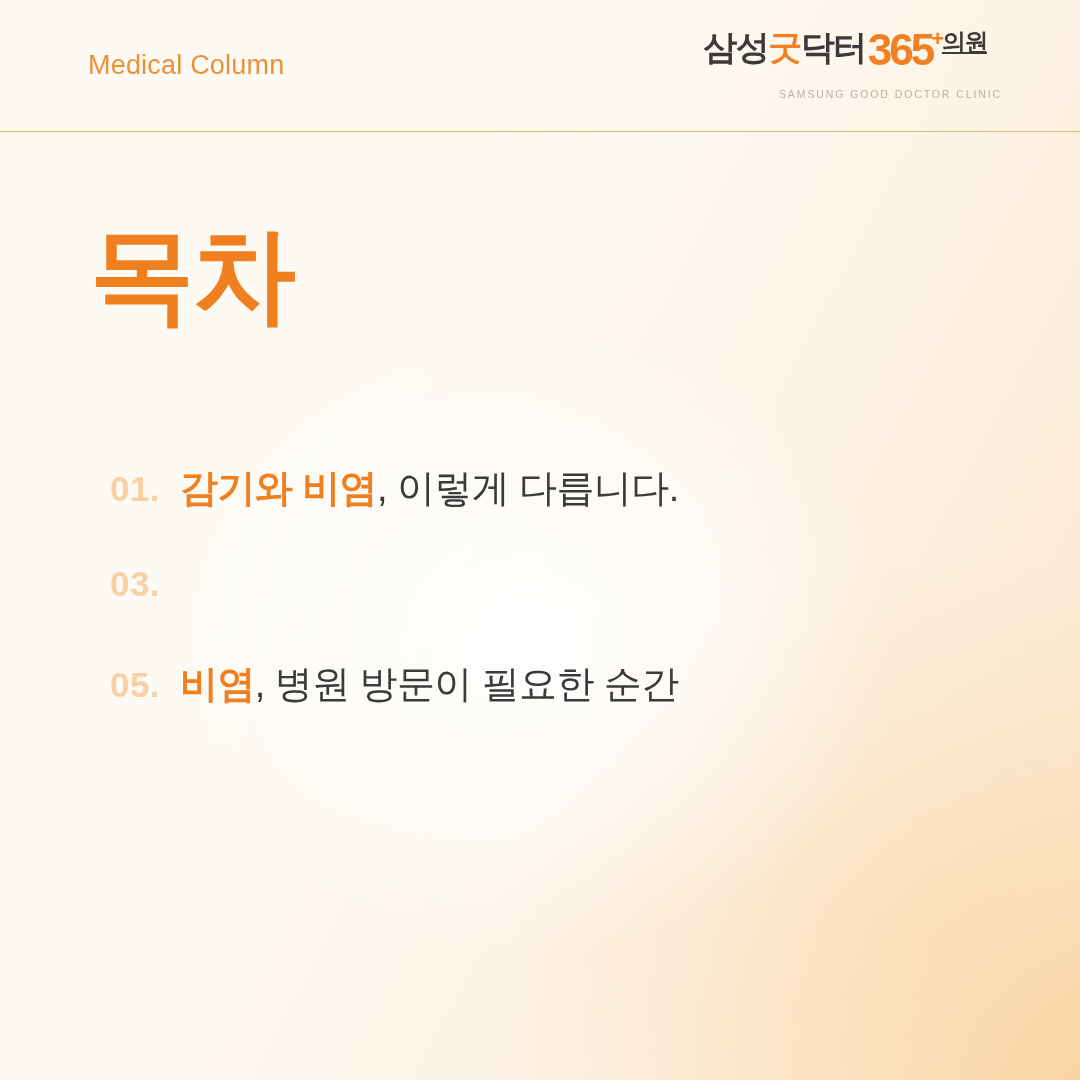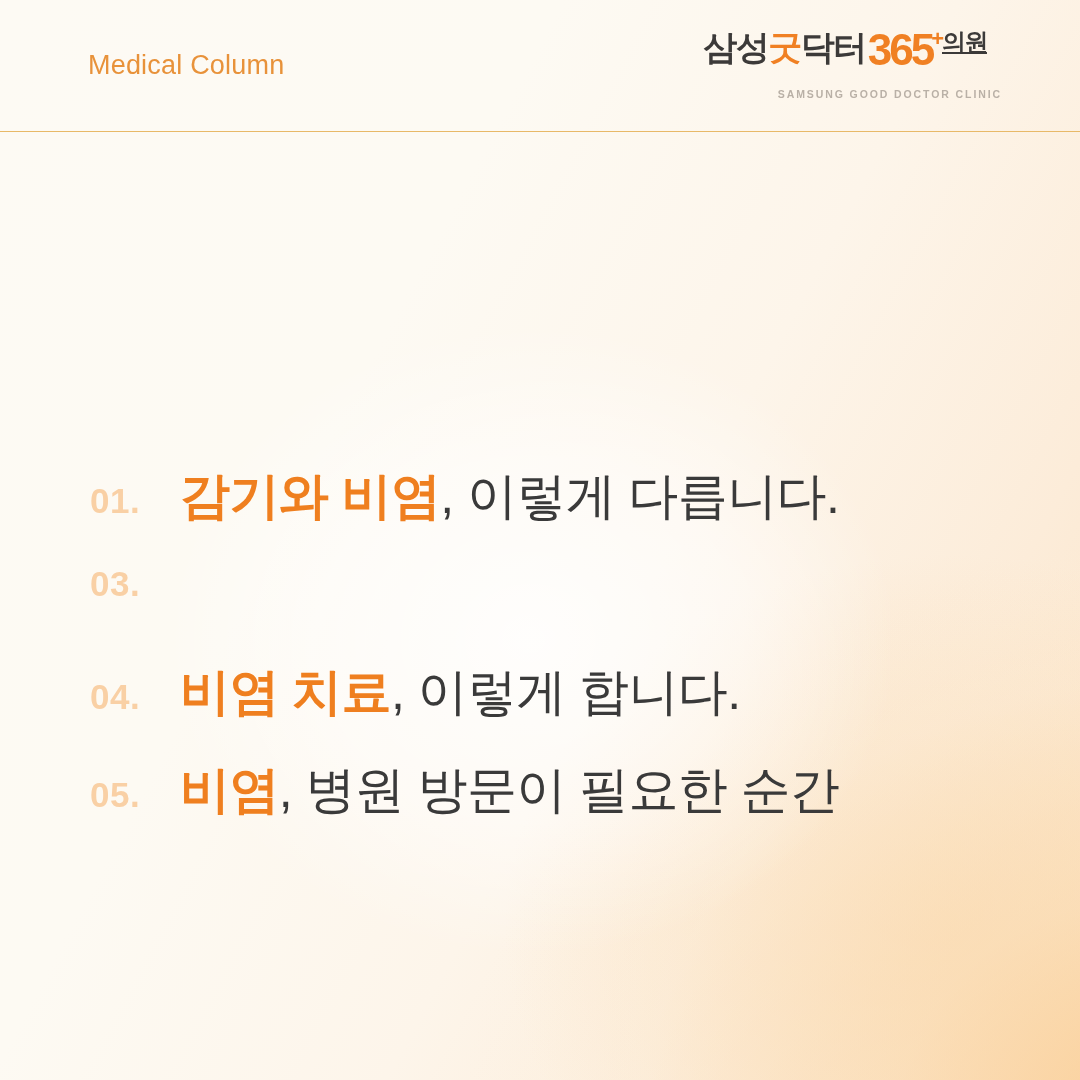--- a/index.html
+++ b/index.html
@@ -118,21 +118,21 @@
     margin-left: -2px;
     text-decoration: underline;
   }
   .logo-sub {
     position: absolute;
     right: 2px;
     top: 58px;
     font-size: 10.5px;
     letter-spacing: 1.9px;
     color: #b9b0a6;
-    font-weight: 700;
+    font-weight: 400;
     white-space: nowrap;
   }
 
   
   .page-title {
     position: absolute;
     left: 90px;
     top: 218px;
     font-size: 104px;
     font-weight: 700;
@@ -155,23 +155,24 @@
     height: 98px;
     white-space: nowrap;
   }
   .toc-num {
     width: 90px;
     flex: 0 0 90px;
     font-size: 35px;
     font-weight: 600;
     color: #f9d0a5;
     letter-spacing: 0.5px;
+    text-align: center;
   }
   .toc-text {
-    font-size: 50px;
+    font-size: 38px;
     line-height: 1.2;
     letter-spacing: -0.6px;
   }
   .toc-hl {
     color: #ef7f1f;
     font-weight: 700;
   }
   .toc-rest {
     color: #3a3a3a;
     font-weight: 400;
@@ -195,37 +196,34 @@
         <span class="lg-365">365</span>
         <span class="lg-plus">+</span>
         <span class="lg-ko-tail">의원</span>
       </div>
       <div class="logo-sub">SAMSUNG GOOD DOCTOR CLINIC</div>
     </div>
 
     <div class="header-rule"></div>
   </div>
 
+  <div class="page-title">목차</div>
 
   <div class="toc">
 
     <div class="toc-item">
       <span class="toc-num">01.</span>
       <span class="toc-text"><span class="toc-hl">감기와 비염</span><span class="toc-rest">, 이렇게 다릅니다.</span></span>
     </div>
 
 
     <div class="toc-item">
       <span class="toc-num">03.</span>
     </div>
 
-    <div class="toc-item">
-      <span class="toc-num">04.</span>
-      <span class="toc-text"><span class="toc-hl">비염 치료</span><span class="toc-rest">, 이렇게 합니다.</span></span>
-    </div>
 
     <div class="toc-item">
       <span class="toc-num">05.</span>
       <span class="toc-text"><span class="toc-hl">비염</span><span class="toc-rest">, 병원 방문이 필요한 순간</span></span>
     </div>
 
   </div>
 </div>
 
 </body></html>

